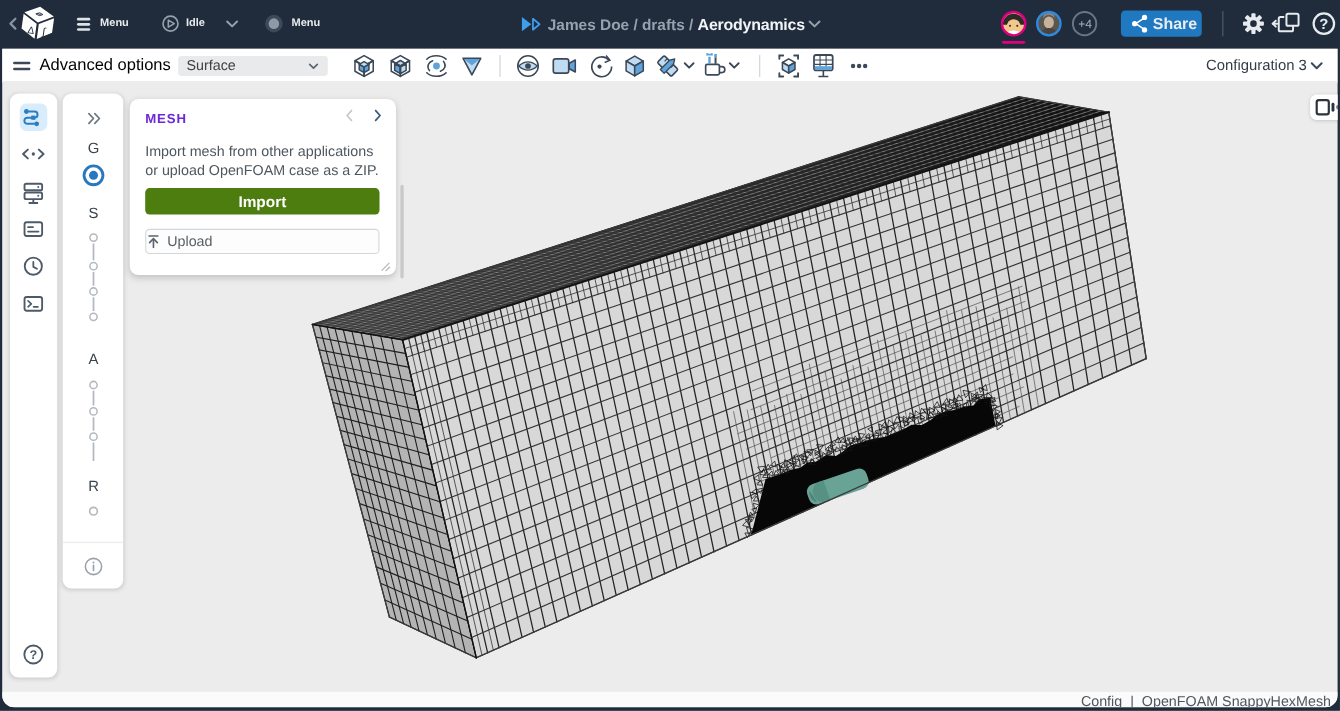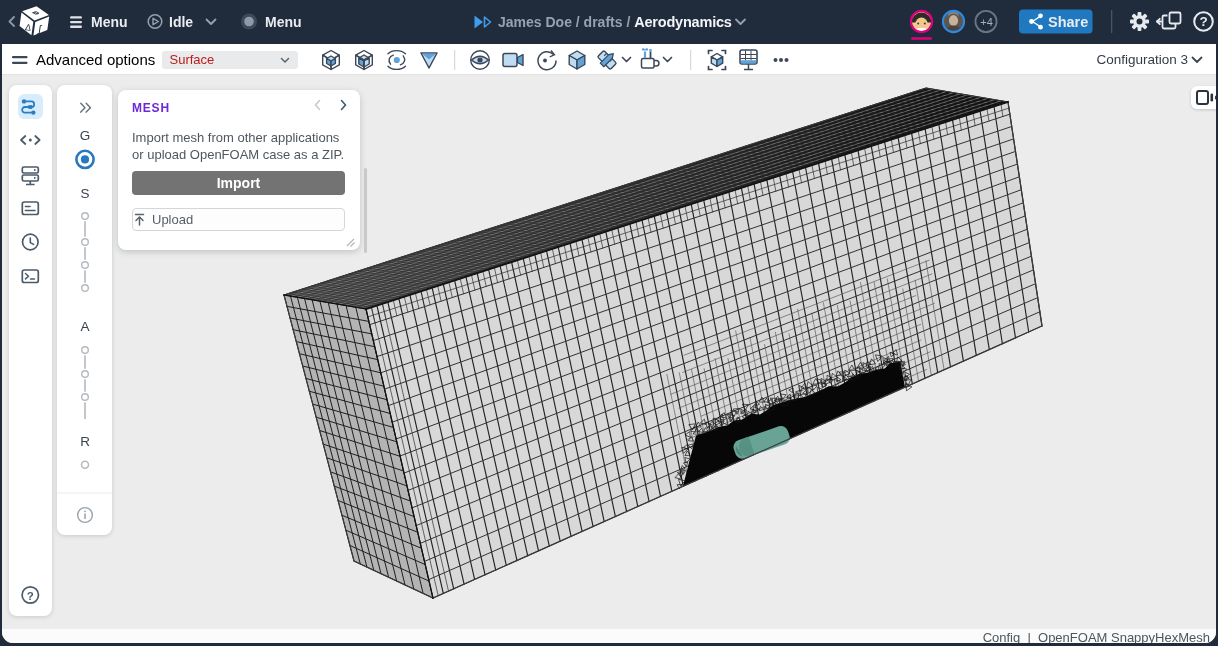--- a/index.html
+++ b/index.html
@@ -1,27 +1,27 @@
 <!DOCTYPE html>
 <html><head><meta charset="utf-8">
 <style>
 *{margin:0;padding:0;box-sizing:border-box}
 html,body{width:1218px;height:646px;background:#202c3b;font-family:"Liberation Sans",sans-serif;overflow:hidden}
 #nav{position:absolute;left:0;top:0;width:1218px;height:44px;background:#202c3b}
-#nav .t{position:absolute;font-weight:bold;color:#e9edf1;font-size:14px;line-height:44px;white-space:nowrap}
+#nav .t{position:absolute;font-weight:bold;color:#e9edf1;font-size:10px;line-height:44px;white-space:nowrap}
 #content{position:absolute;left:2px;top:44px;width:1214px;height:599px;background:#ececec;border-radius:0 0 11px 11px;overflow:hidden}
 #toolbar{position:absolute;left:0;top:0;width:1214px;height:31px;background:#fff;border-bottom:1px solid #e2e2e2}
 #statusbar{position:absolute;left:0;bottom:0;width:1214px;height:14px;background:#fbfbfb;font-size:13px;color:#4e565e;text-align:right;line-height:17px;padding-right:6px}
 .panel{position:absolute;background:#fff;border-radius:8px;box-shadow:0 1px 4px rgba(40,50,60,.18)}
 #panel1{left:7px;top:41px;width:43px;height:531px}
 #panel2{left:55px;top:41px;width:55px;height:450px}
 #meshcard{left:116px;top:46px;width:242px;height:160px;box-shadow:0 2px 6px rgba(40,50,60,.22)}
 #meshcard h3{position:absolute;left:14px;top:11px;font-size:12px;letter-spacing:.8px;color:#6d28d9}
 #meshcard .body{position:absolute;left:14px;top:39px;width:216px;font-size:13px;line-height:17px;color:#4e575f}
-#btn-import{position:absolute;left:14px;top:81px;width:213px;height:24px;background:#737373;border-radius:4px;color:#fff;font-weight:bold;font-size:14px;text-align:center;line-height:24px}
+#btn-import{position:absolute;left:14px;top:81px;width:213px;height:24px;background:#4d7c0f;border-radius:4px;color:#fff;font-weight:bold;font-size:14px;text-align:center;line-height:24px}
 #btn-upload{position:absolute;left:14px;top:118px;width:213px;height:23px;background:#fdfdfd;border:1px solid #d3d7da;border-radius:4px;color:#555e66;font-size:13px;text-align:left;line-height:21px}
 #cambtn{position:absolute;left:1189px;top:42px;width:27px;height:23px;background:#fff;border-radius:6px 0 0 6px;box-shadow:0 1px 3px rgba(40,50,60,.2)}
 #vscroll{position:absolute;left:361.5px;top:124px;width:3px;height:85px;background:#c9c9c9;border-radius:2px}
 .abs{position:absolute}
 </style></head>
 <body>
 <div id="content">
   <svg class="abs" style="left:0;top:0" width="1214" height="599" viewBox="2 44 1214 599">
   <g stroke-linecap="square">
 <defs>
@@ -583,21 +583,21 @@
 <g stroke="#3c4857" stroke-width="1.5">
           <line x1="748.5" y1="64" x2="748.5" y2="69"></line>
           <line x1="744" y1="69.5" x2="753" y2="69.5"></line>
         </g>
 <circle cx="775.5" cy="60" r="2" fill="#3c4857"></circle>
 <circle cx="781" cy="60" r="2" fill="#3c4857"></circle>
 <circle cx="786.5" cy="60" r="2" fill="#3c4857"></circle>
 <polyline points="1192.5,57.5 1197,62 1201.5,57.5" fill="none" stroke="#3c4857" stroke-width="1.8" stroke-linecap="round" stroke-linejoin="round"></polyline>
     </svg>
     <div class="abs" style="left:34px;top:0;height:31px;line-height:31px;font-size:15px;color:#000000">Advanced options</div>
-    <div class="abs" style="left:159.5px;top:7px;width:136px;height:18px;background:#e9eaeb;border-radius:3px;font-size:13px;color:#b91c1c;line-height:18px;padding-left:8px">Surface<svg width="10" height="7" viewBox="0 0 10 7" style="position:absolute;right:8px;top:6px">
+    <div class="abs" style="left:159.5px;top:7px;width:136px;height:18px;background:#e9eaeb;border-radius:3px;font-size:13px;color:#404040;line-height:18px;padding-left:8px">Surface<svg width="10" height="7" viewBox="0 0 10 7" style="position:absolute;right:8px;top:6px">
           <polyline points="1.5,1.5 5,5 8.5,1.5" fill="none" stroke="#5a646e" stroke-width="1.5" stroke-linecap="round" stroke-linejoin="round"></polyline>
         </svg></div>
     <div class="abs" style="right:28px;top:0;height:31px;line-height:31px;font-size:13.5px;color:#333c46">Configuration 3</div>
   </div>
   <div id="statusbar">Config&nbsp; | &nbsp;OpenFOAM SnappyHexMesh</div>
   <div class="panel" id="panel1">
     <svg class="abs" style="left:0;top:0" width="43" height="531" viewBox="0 0 43 531">
     <rect x="9" y="9" width="25" height="25" rx="6" fill="#d9ecfc"></rect>
 <g fill="none" stroke="#2a7dc0" stroke-width="1.8" stroke-linecap="round" stroke-linejoin="round">
 <path d="M17.3,16.4 h5.2 a2.6,2.6 0 0 1 2.6,2.6 v0.4 a2.6,2.6 0 0 1 -2.6,2.6 h-6.7 a2.6,2.6 0 0 0 -2.6,2.6 v0.4 a2.6,2.6 0 0 0 2.6,2.6 h5.9"></path>

